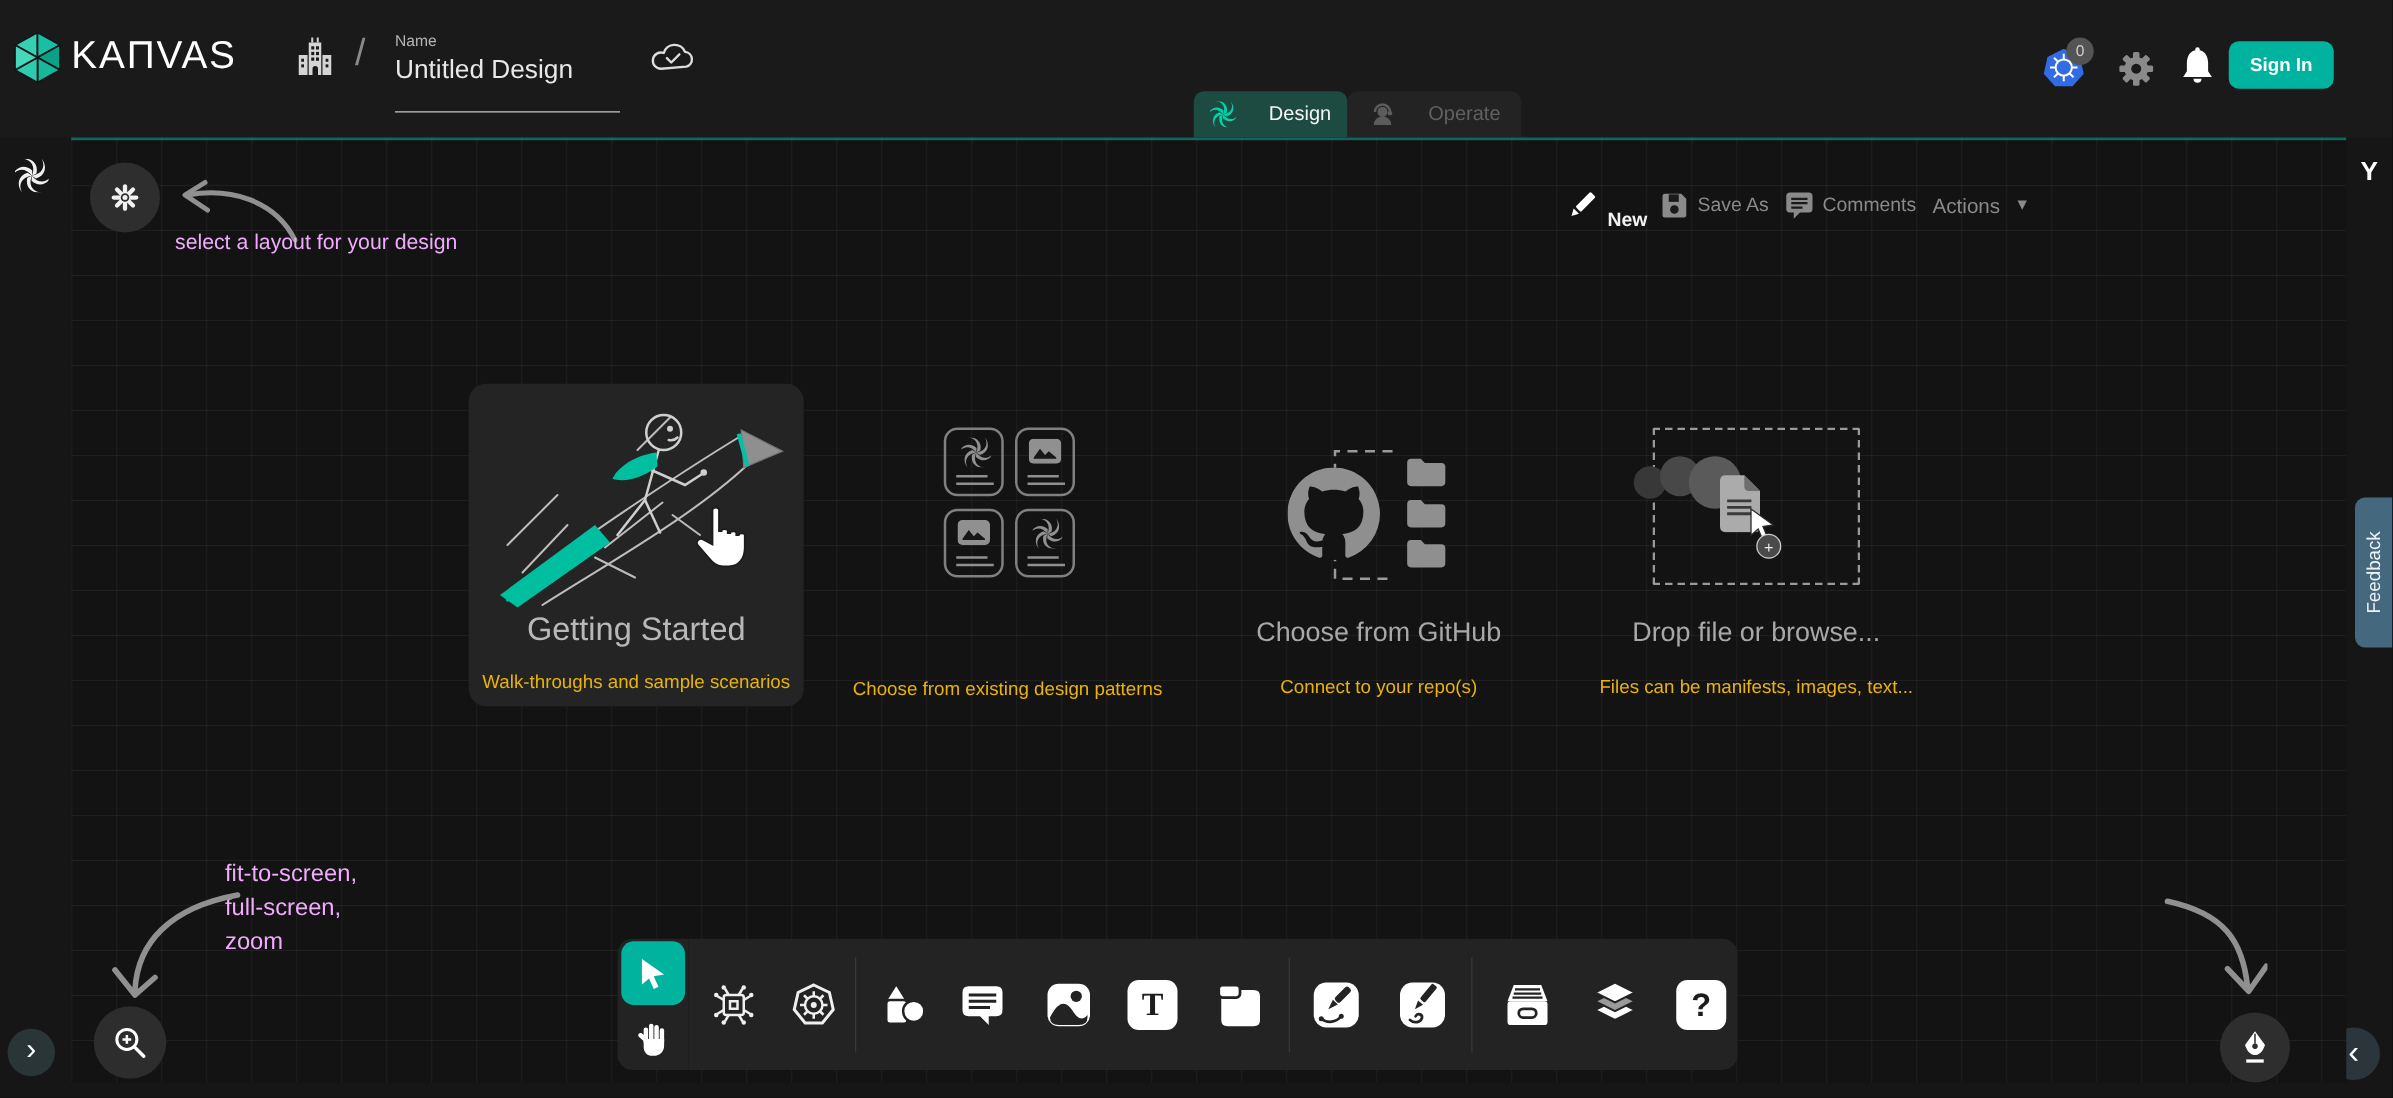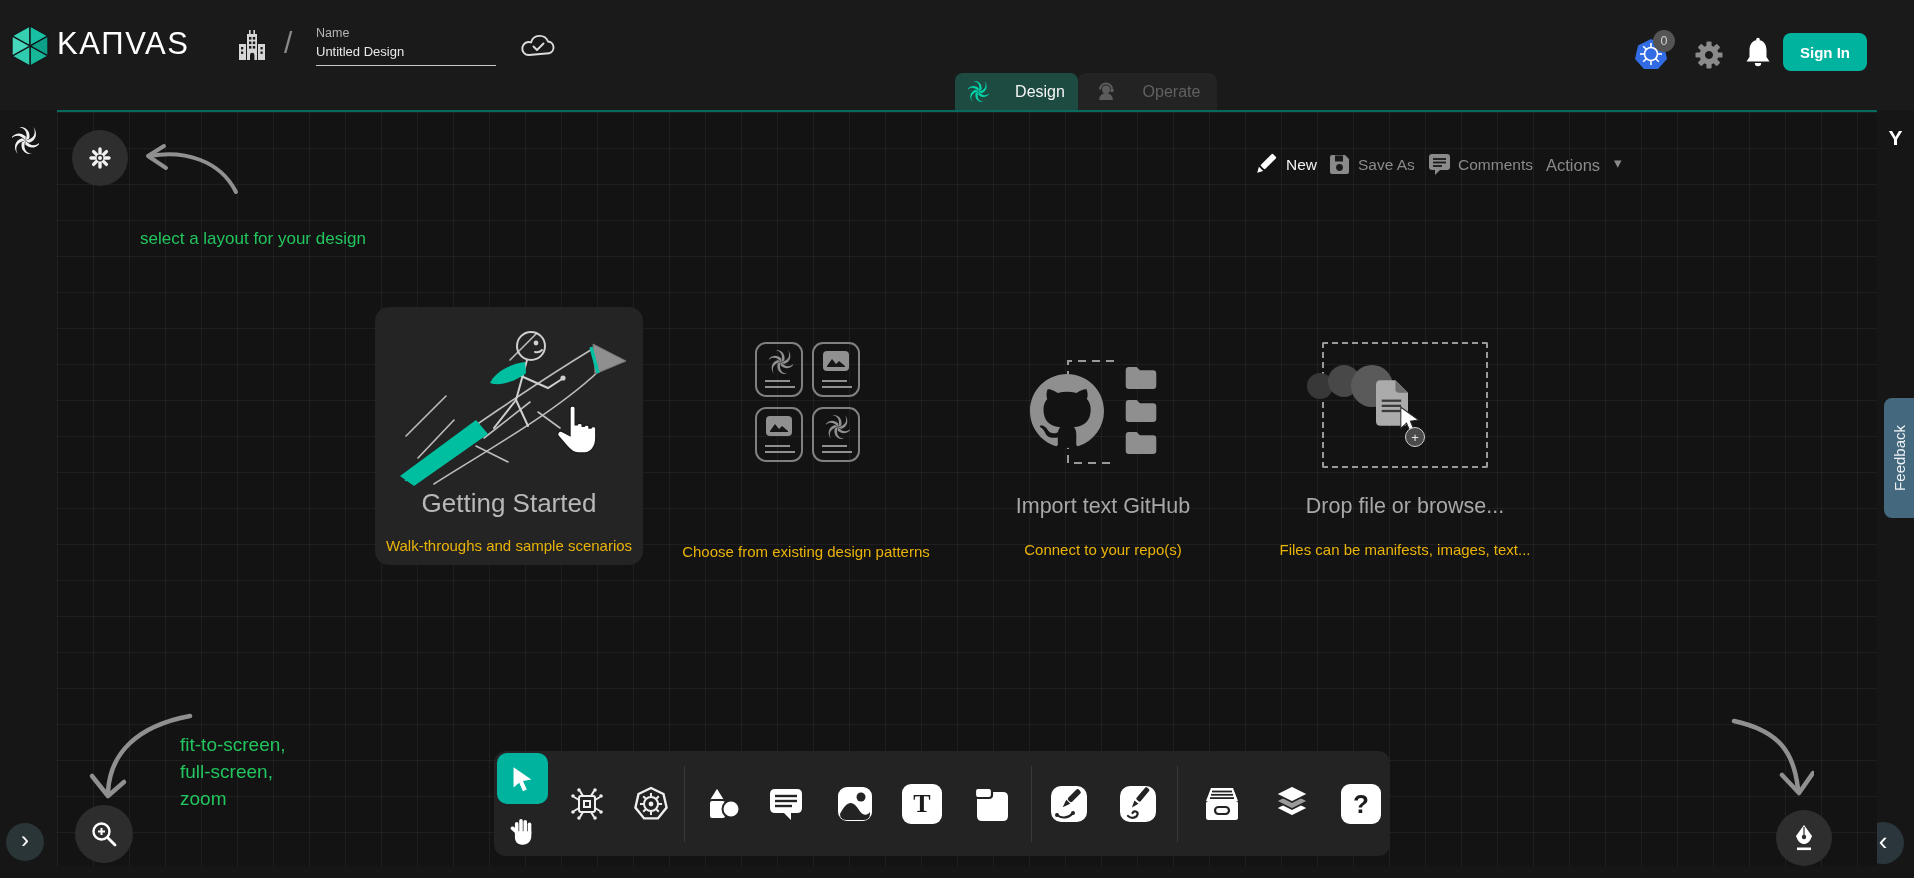--- a/index.html
+++ b/index.html
@@ -16,34 +16,34 @@
     background-size:36px 36px;
     border-top:2px solid rgba(0,179,159,.55);
   }
   .header { left:0; top:0; width:1914px; height:110px; background:#1a1a1a; }
   .strip { background:#161616; }
   .brand { color:#fff; font-size:31px; font-weight:normal; letter-spacing:1.5px; }
   .tab { display:flex; align-items:center; justify-content:center; gap:26px; border-radius:8px 8px 0 0; font-size:16px; }
   .tab-active { background:#1d4b42; color:#f5f5f5; }
   .tab-idle { background:#232323; color:#616161; }
   .pill-btn { background:#00B39F; color:#fff; font-weight:bold; font-size:15px; border:none; border-radius:8px; display:flex; align-items:center; justify-content:center; cursor:pointer; }
-  .hint { color:#22c55e;margin-top:45px; }
+  .hint { color:#f0abfc; }
   .card-title { color:#a8a8a8; text-align:center; }
   .card-sub { color:#eab308; text-align:center; font-size:15px; }
   .tool-label { font-size:15.5px; color:#8a8a8a; }
   .circle-btn { border-radius:50%; background:#2d2d2d; display:flex; align-items:center; justify-content:center; }
   .tile { border:2px solid #808080; border-radius:11px; background:transparent; }
   .divider { width:1px; background:#383838; }
   .feedback {
     right:0; top:398px; width:30px; height:120px; background:#44697F;
     border-radius:8px 0 0 8px; display:flex; align-items:center; justify-content:center;
   }
   .feedback span { writing-mode:vertical-rl; transform:rotate(180deg); color:#eef2f4; font-size:15px; }
   .vtext-r { text-align:right; }
-  input.name { background:transparent; border:none; border-bottom:1px solid #c9c9c9; color:#e8e8e8; font-size:13px; width:180px; padding-bottom:6px; font-family:"Liberation Sans",sans-serif; }
+  input.name { background:transparent; border:none; border-bottom:1px solid #c9c9c9; color:#e8e8e8; font-size:21px; width:180px; padding-bottom:21px; font-family:"Liberation Sans",sans-serif; }
   .share-box { border-radius:10px; background:#212121; }
   .flexc { display:flex; align-items:center; justify-content:center; }
 </style>
 </head>
 <body>
 
 <svg width="0" height="0" style="position:absolute">
   <defs>
     <symbol id="sym-swirl" viewBox="-12 -12 24 24">
       <g fill="currentColor">
@@ -201,21 +201,21 @@
     <path d="M28 6 L12 16 L30 28" fill="none" stroke="#909090" stroke-width="4" stroke-linecap="round" stroke-linejoin="round"></path>
   </svg>
   <div class="abs hint" style="left:140px;top:184px;font-size:17px">select a layout for your design</div>
 
   <svg class="abs" style="left:1252px;top:150px" width="28" height="28" viewBox="-14 -14 28 28">
     <g transform="rotate(45)" fill="#fff">
       <rect x="-3" y="-12" width="6" height="17" rx="1.2"></rect>
       <polygon points="-3,7 3,7 0,12.5"></polygon>
     </g>
   </svg>
-  <div class="abs tool-label" style="left:1286px;top:156px;color:#f2f2f2;font-weight:normal">New</div>
+  <div class="abs tool-label" style="left:1286px;top:168px;color:#f2f2f2;font-weight:bold">New</div>
 
   <svg class="abs" style="left:1328px;top:153px" width="23" height="23" viewBox="0 0 23 23">
     <path d="M2 4 q0-2 2-2 h13 l4 4 v13 q0 2-2 2 H4 q-2 0-2-2 Z" fill="#8a8a8a"></path>
     <rect x="7" y="2.5" width="8" height="6" fill="#1a1a1a"></rect>
     <circle cx="11.5" cy="14.5" r="3.4" fill="#1a1a1a"></circle>
   </svg>
   <div class="abs tool-label" style="left:1358px;top:156px">Save As</div>
 
   <svg class="abs" style="left:1426px;top:151px" width="27" height="27" viewBox="0 0 27 27">
     <path d="M3 6 q0-3 3-3 h15 q3 0 3 3 v10 q0 3-3 3 h-7 l-5 5 v-5 H6 q-3 0-3-3 Z" fill="#8a8a8a"></path>
@@ -309,21 +309,21 @@
   </svg>
   <svg class="abs" style="left:1124px;top:366px;color:#8f8f8f" width="34" height="24">
       <use href="#sym-folder"></use>
     </svg>
   <svg class="abs" style="left:1124px;top:399px;color:#8f8f8f" width="34" height="24">
       <use href="#sym-folder"></use>
     </svg>
   <svg class="abs" style="left:1124px;top:431px;color:#8f8f8f" width="34" height="24">
       <use href="#sym-folder"></use>
     </svg>
-  <div class="abs card-title" style="left:962px;top:494px;width:282px;font-size:21.5px">Import text GitHub</div>
+  <div class="abs card-title" style="left:962px;top:494px;width:282px;font-size:21.5px">Choose from GitHub</div>
   <div class="abs card-sub" style="left:962px;top:541px;width:282px">Connect to your repo(s)</div>
 
   <div class="abs" style="left:1322px;top:342px;width:166px;height:126px;border:2px dashed #9a9a9a;border-radius:2px"></div>
   <div class="abs" style="left:1307px;top:373px;width:26px;height:26px;border-radius:50%;background:#383838"></div>
   <div class="abs" style="left:1328px;top:365px;width:32px;height:32px;border-radius:50%;background:#484848"></div>
   <div class="abs" style="left:1351px;top:365px;width:42px;height:42px;border-radius:50%;background:#5a5a5a"></div>
   <svg class="abs" style="left:1376px;top:380px" width="32" height="46" viewBox="0 0 28 40">
     <path d="M0 4 q0-4 4-4 h13 l11 11 v25 q0 4-4 4 H4 q-4 0-4-4 Z" fill="#ababab"></path>
     <path d="M17 0 l11 11 h-8 q-3 0-3-3 Z" fill="#6e6e6e"></path>
     <g stroke="#3a3a3a" stroke-width="2">

